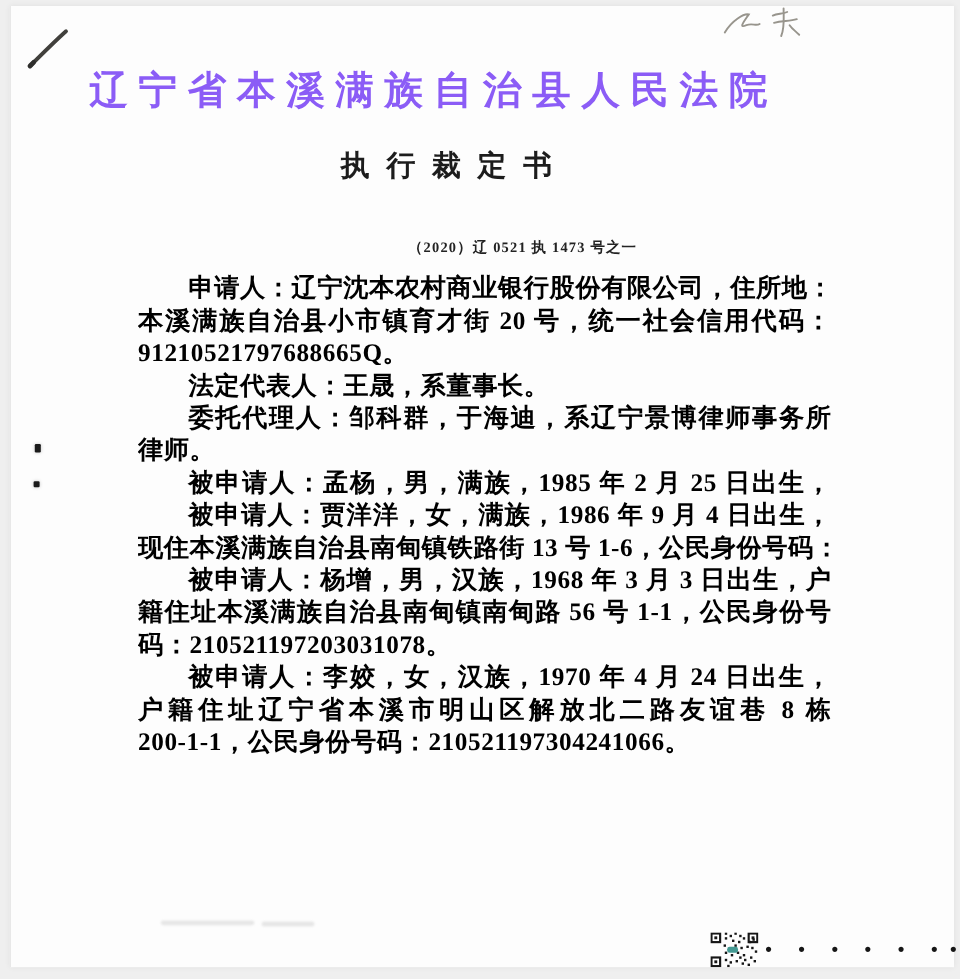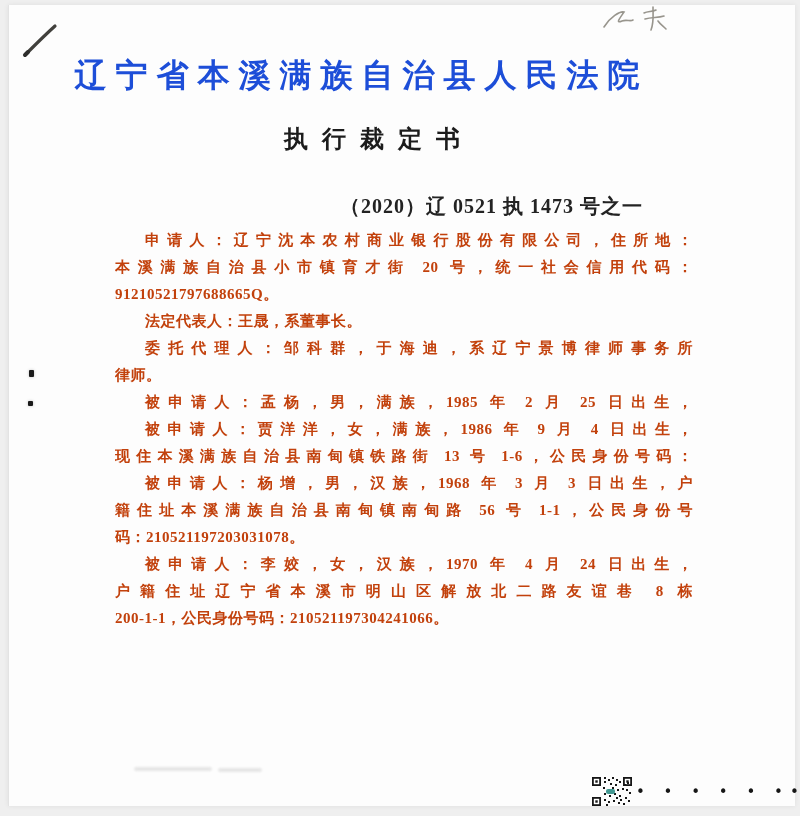--- a/index.html
+++ b/index.html
@@ -16,38 +16,38 @@
   .page {
     position:absolute; left:8px; top:5px; width:786px; height:801px;
     background:#fdfdfd;
     box-shadow:0 0 5px rgba(0,0,0,0.07);
     border-left:1px solid #e3e3e3;
   }
   .court-name {
     position:absolute; left:0; top:56px; width:733px;
     margin:0; padding:0 10px 0 0; box-sizing:border-box;
     text-align:center;
-    font-size:32px; font-weight:bold; color:#1d4ed8;
+    font-size:32px; font-weight:bold; color:#8b5cf6;
     letter-spacing:9px; line-height:38px; white-space:nowrap;
   }
   .doc-title {
     position:absolute; left:0; top:119px; width:800px;
     margin:0; padding:0 42px 0 0; box-sizing:border-box;
     text-align:center;
     font-size:24px; font-weight:bold; color:#1c1c1c;
     letter-spacing:14px; line-height:40px; white-space:nowrap;
   }
   .case-number {
     position:absolute; left:340px; top:194px;
-    font-size:20px; color:#232323; font-weight:600;
+    font-size:12px; color:#232323; font-weight:600;
     letter-spacing:1px; line-height:24px; white-space:nowrap;
   }
   .doc-body {
     position:absolute; left:115px; top:227px; width:578px;
-    color:#c2410c; font-size:15px; font-weight:600;
+    color:#000000; font-size:21px; font-weight:600;
     letter-spacing:0.5px;
   }
   .doc-body p { margin:0; padding:0; }
   .line {
     display:block; height:27px; line-height:27px;
     white-space:nowrap; overflow:hidden;
     text-align:justify; text-align-last:justify;
   }
   .line.last { text-align-last:left; }
   .line.first { text-indent:2em; }

